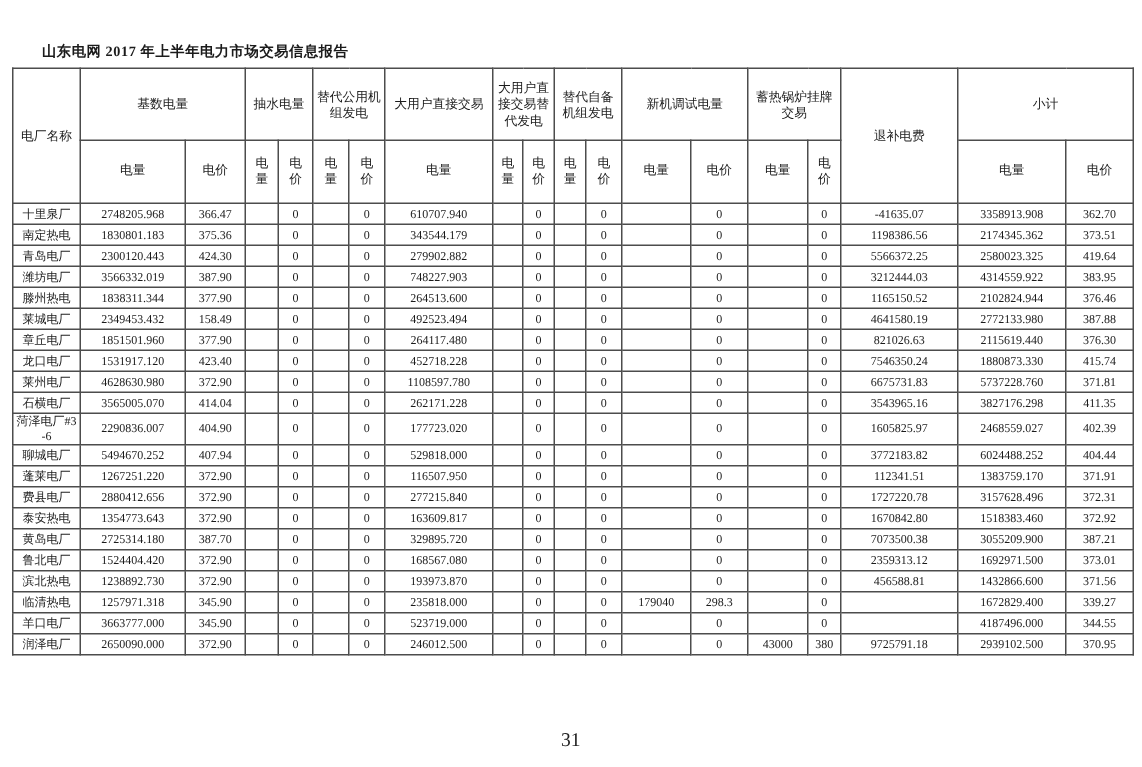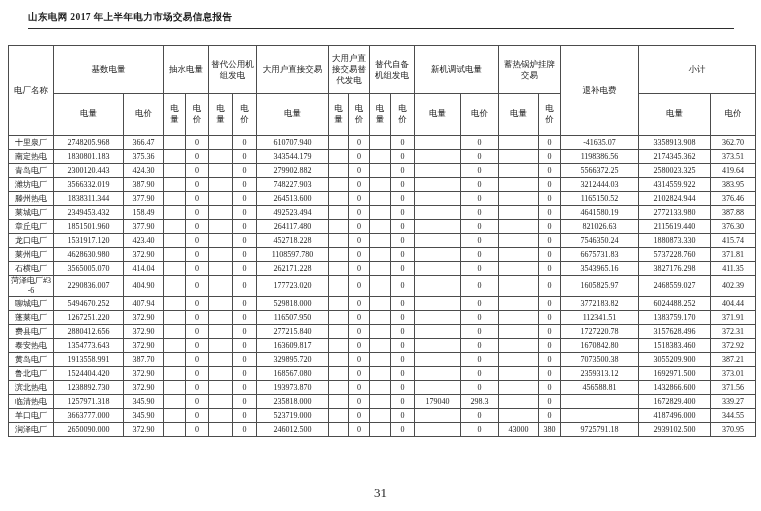--- a/index.html
+++ b/index.html
@@ -5,23 +5,23 @@
   * { margin:0; padding:0; box-sizing:border-box; }
   html,body { width:761px; height:511px; }
   body {
     background:#ffffff;
     font-family:"Liberation Serif","DejaVu Serif",serif;
     color:#1b1b1b;
     position:relative;
     overflow:hidden;
   }
   .doc-header {
-    position:absolute; left:28px; top:6px; width:706px;
+    position:absolute; left:28px; top:24px; width:706px;
     border-bottom:1px solid #2e2e2e;
-    padding-bottom:4px;
+    padding-bottom:16px;
   }
   .doc-title { font-weight:bold; font-size:9.5px; letter-spacing:0.4px; }
   table.data-table {
     position:absolute; left:8px; top:45px; width:747px;
     border-collapse:collapse; table-layout:fixed;
     background:#fff;
   }
   .data-table th, .data-table td {
     border:1px solid #4c4c4c;
     text-align:center; vertical-align:middle;
@@ -416,21 +416,21 @@
         <td></td>
         <td>0</td>
         <td></td>
         <td>0</td>
         <td>1670842.80</td>
         <td>1518383.460</td>
         <td>372.92</td>
       </tr>
       <tr>
         <td>黄岛电厂</td>
-        <td>1913558.991</td>
+        <td>2725314.180</td>
         <td>387.70</td>
         <td></td>
         <td>0</td>
         <td></td>
         <td>0</td>
         <td>329895.720</td>
         <td></td>
         <td>0</td>
         <td></td>
         <td>0</td>

